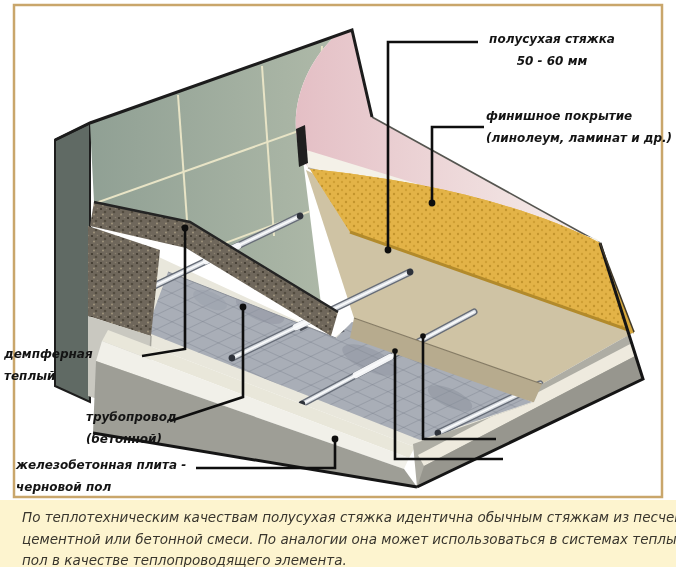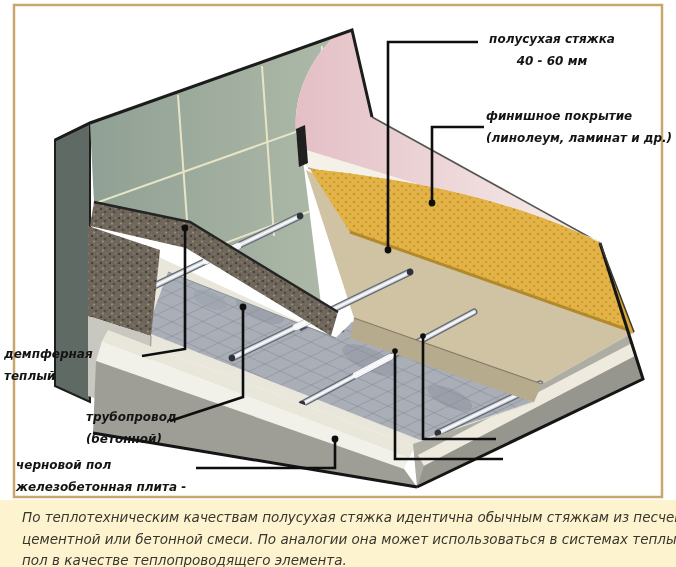--- a/index.html
+++ b/index.html
@@ -168,37 +168,37 @@
     <circle cx="185" cy="228" r="3.4"></circle>
         <circle cx="243" cy="307" r="3.4"></circle>
     <circle cx="335" cy="439" r="3.4"></circle>
     <circle cx="423" cy="336" r="2.8"></circle>
         <circle cx="395" cy="351" r="2.8"></circle>
   </g>
 </svg>
 
 <div class="lbl center" style="left:477px;top:28px;width:150px;">
   <div>полусухая стяжка</div>
-  <div>40 - 60 мм</div>
+  <div>50 - 60 мм</div>
 </div>
 <div class="lbl" style="left:486px;top:105px;">
   <div>финишное покрытие</div>
   <div>(линолеум, ламинат и др.)</div>
 </div>
 <div class="lbl" style="left:4px;top:343px;">
   <div>демпферная</div>
   <div>теплый</div>
 </div>
 <div class="lbl" style="left:86px;top:406px;">
   <div>трубопровод</div>
   <div>(бетонной)</div>
 </div>
 <div class="lbl" style="left:16px;top:454px;">
+  <div>железобетонная плита -</div>
   <div>черновой пол</div>
-  <div>железобетонная плита -</div>
 </div>
 
 <div id="caption" style="background: rgb(253, 244, 207);">
   <div>По теплотехническим качествам полусухая стяжка идентична обычным стяжкам из песчено-</div>
   <div>цементной или бетонной смеси. По аналогии она может использоваться в системах теплый</div>
   <div>пол в качестве теплопроводящего элемента.</div>
 </div>
 
 </div>
 

